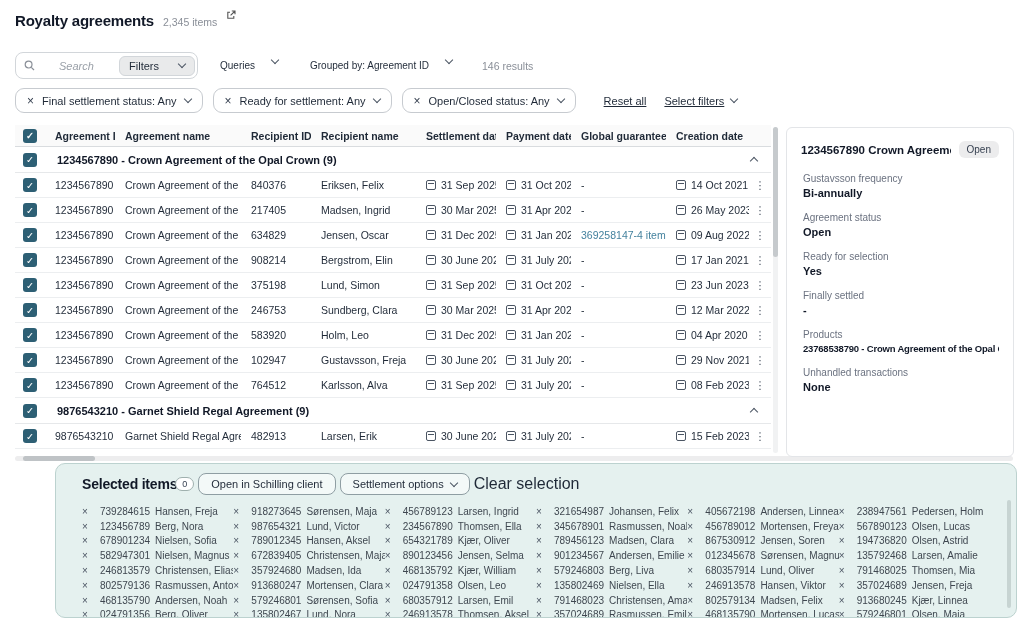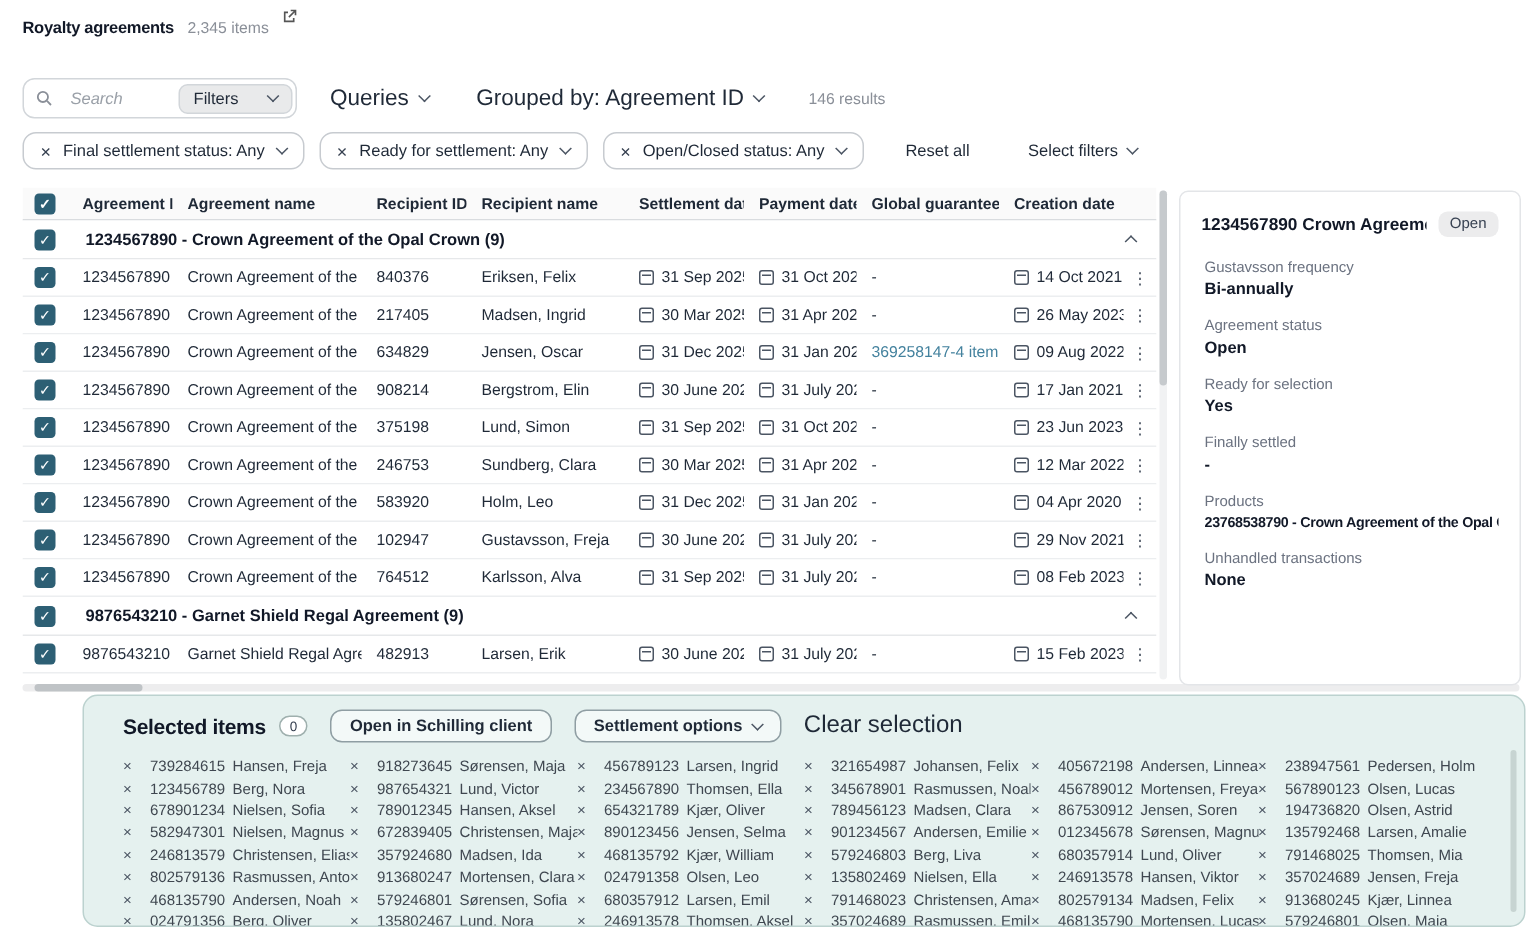--- a/index.html
+++ b/index.html
@@ -2,39 +2,39 @@
 <html><head>
 <meta charset="utf-8">
 <style>
   * { margin:0; padding:0; box-sizing:border-box; }
   html,body { background:#fff; }
   body { font-family:"Liberation Sans", sans-serif; color:#1f2937; }
   .app { position:relative; width:1024px; height:626px; background:#fff; overflow:hidden; }
 
   
   .hdr { position:absolute; left:15px; top:12px; display:flex; align-items:baseline; gap:9px; }
-  .hdr h1 { font-size:11px; font-weight:700; color:#111827; letter-spacing:-.2px; }
+  .hdr h1 { font-size:15px; font-weight:700; color:#111827; letter-spacing:-.2px; }
   .hdr .count { font-size:10.5px; color:#8a8f98; }
   .hdr svg { position:relative; top:-6px; }
 
   
   .toolbar { position:absolute; left:15px; top:52px; height:27px; display:flex; align-items:center; }
   .searchbox { display:flex; align-items:center; width:183px; height:27px; border:1px solid #d2d6da; border-radius:8px; background:#fff; padding-left:8px; }
-  .searchbox input { border:none; outline:none; flex:1; min-width:0; font-size:11px; font-style:italic; color:#374151; background:transparent; font-family:inherit; margin-left:12px; }
+  .searchbox input { border:none; outline:none; flex:1; min-width:0; font-size:11px; font-style:italic; color:#374151; background:transparent; font-family:inherit; margin-left:24px; }
   .searchbox input::placeholder { color:#9aa0a8; font-style:italic; }
   .filters-btn { flex:none; display:flex; align-items:center; gap:20px; background:#e9eaeb; border:1px solid #d2d6da; border-radius:6px; margin:2px; padding:3px 9px; font-size:11px; color:#1f2937; cursor:pointer; }
-  .tb-item { display:flex; align-items:center; gap:7px; font-size:15px; color:#1f2937; font-weight:500; cursor:pointer; }
+  .tb-item { display:flex; gap:17px; font-size:10px; color:#1f2937; font-weight:500; cursor:pointer; }
   .tb-results { font-size:10.5px; color:#8a8f98; font-weight:400; }
 
   
   .chips { position:absolute; left:15px; top:88px; display:flex; align-items:center; }
   .chip-list { display:flex; align-items:center; gap:10px; }
   .chip { display:flex; align-items:center; gap:8px; height:25px; border:1px solid #c7cbd0; border-radius:9px; padding:0 11px; font-size:11px; color:#1f2937; background:#fff; cursor:pointer; }
   .chip .x { font-size:12px; color:#374151; line-height:1; }
-  .chip-actions { display:flex; align-items:flex-end; gap:39px; margin-left:28px; }
+  .chip-actions { display:flex; align-items:flex-end; gap:18px; margin-left:28px;text-decoration:underline; }
   .txt-btn { font-size:11px; font-weight:500; color:#1f2937; display:flex; align-items:center; gap:7px; cursor:pointer; }
 
   
   .chv { width:6px; height:6px; border-right:1.4px solid #4b5563; border-bottom:1.4px solid #4b5563; transform:rotate(45deg); display:inline-block; margin-top:-3px; flex:none; }
   .chv.up { transform:rotate(-135deg); margin-top:3px; }
 
   
   .table-wrap { position:absolute; left:15px; top:125px; width:756px; height:330px; overflow:hidden; }
   .trow { display:grid; grid-template-columns:30px 70px 126px 70px 105px 80px 75px 95px 83px 22px; align-items:center; }
   .thead { height:22px; background:#fafafa; border-bottom:1px solid #d9dcdf; font-size:10.5px; font-weight:700; color:#374151; }
@@ -61,24 +61,24 @@
   .detail-head { display:flex; align-items:center; gap:8px; margin-bottom:15px; }
   .detail-title { font-size:11.5px; font-weight:700; color:#111827; white-space:nowrap; overflow:hidden; flex:1; }
   .badge { flex:none; background:#ececed; border-radius:6px; padding:3px 8px; font-size:10px; font-weight:500; color:#374151; }
   .field { margin-bottom:13px; padding-left:2px; }
   .field .lbl { font-size:10px; color:#6b7280; margin-bottom:3px; }
   .field .val { font-size:11px; font-weight:700; color:#111827; }
   .field .val.tight { font-size:9.5px; letter-spacing:-.2px; white-space:nowrap; overflow:hidden; }
 
   
   .sel-panel { position:absolute; left:55px; top:463px; width:962px; height:155px; background:#e5f1ef; border:1px solid #bcd2cf; border-radius:10px; overflow:hidden; }
-  .sel-head { display:flex; align-items:center; gap:15px; margin:9px 0 0 26px; }
+  .sel-head { display:flex; align-items:center; gap:4px; margin:9px 0 0 26px; }
   .sel-title { font-size:14px; font-weight:700; color:#111827; letter-spacing:-.2px; }
   .sel-badge { min-width:19px; height:14px; border:1px solid #9fb0ae; border-radius:8px; background:#fff; font-size:9px; color:#374151; display:inline-flex; align-items:center; justify-content:center; padding:0 4px; margin-left:-6px; }
-  .sel-btn { border:1px solid #8f9ea3; border-radius:8px; background:rgba(255,255,255,.55); padding:4px 12px; font-size:11px; font-weight:700; color:#1f2937; display:flex; align-items:center; gap:7px; cursor:pointer;text-align:right; }
+  .sel-btn { border:1px solid #8f9ea3; border-radius:8px; background:rgba(255,255,255,.55); padding:4px 12px; font-size:11px; font-weight:400; color:#1f2937; display:flex; align-items:center; gap:7px; cursor:pointer;text-align:right; }
   .sel-clear { font-size:16px; font-weight:500; color:#1f2937; cursor:pointer; }
   .sel-grid { margin:9px 26px 0 26px; display:grid; grid-template-rows:repeat(8, 14.8px); grid-auto-flow:column; grid-auto-columns:1fr; align-items:center; }
   .sel-item { display:flex; align-items:center; font-size:10px; color:#3f4750; white-space:nowrap; overflow:hidden; }
   .sel-item .x { color:#4b5563; font-size:10px; width:9px; flex:none; cursor:pointer; }
   .sel-item .sid { margin-left:9px; }
   .sel-item .snm { margin-left:5px; }
   .sel-scroll { position:absolute; right:5px; top:36px; width:4px; height:108px; background:#c7d4d2; border-radius:2px; }
 </style>
 </head>
 <body>

